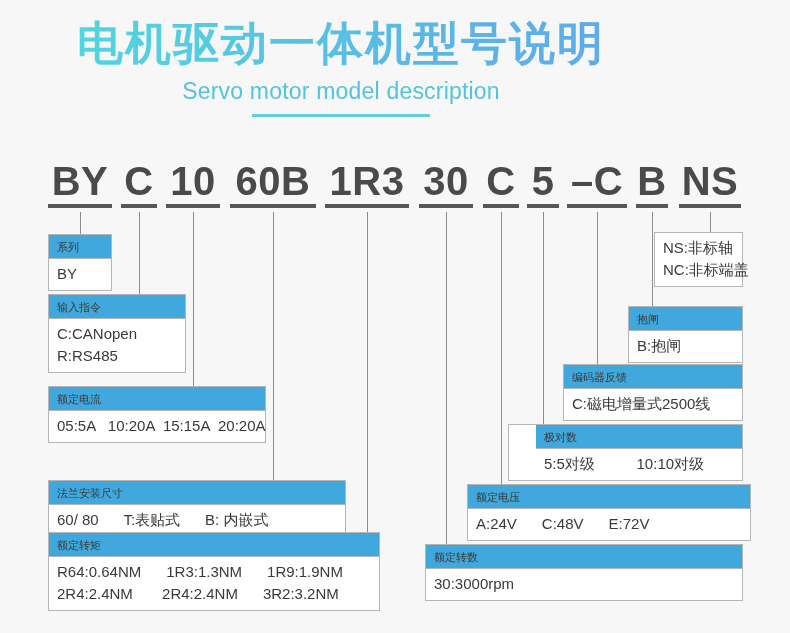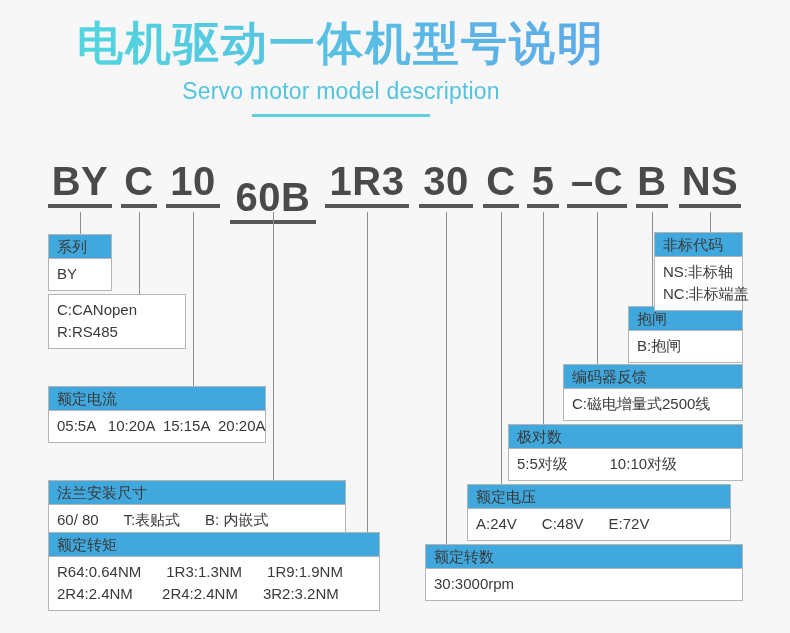--- a/index.html
+++ b/index.html
@@ -93,21 +93,21 @@
   
   .box {
     position: absolute;
     background: #ffffff;
     border: 1px solid #b5b5b5;
     box-sizing: border-box;
   }
   .box .hdr {
     background: #40A8DC;
     color: #3a3a3a;
-    font-size: 15px;
+    font-size: 11px;
     line-height: 24px;
     height: 24px;
     padding: 0 8px;
     box-sizing: border-box;
     white-space: nowrap;
     overflow: hidden;
     border-bottom: 1px solid #b5b5b5;
   }
   .box .body {
     padding: 4px 8px 5px 8px;
@@ -137,21 +137,21 @@
       <span class="bar"></span>
     </div>
     <div class="code-seg" style="left:121px; width:36px;">
       <span>C</span>
       <span class="bar"></span>
     </div>
     <div class="code-seg" style="left:166px; width:54px;">
       <span>10</span>
       <span class="bar"></span>
     </div>
-    <div class="code-seg" style="left:230px; width:86px;margin-top:16px;">
+    <div class="code-seg" style="left:230px; width:86px;">
       <span>60B</span>
       <span class="bar"></span>
     </div>
     <div class="code-seg" style="left:325px; width:84px;">
       <span>1R3</span>
       <span class="bar"></span>
     </div>
     <div class="code-seg" style="left:419px; width:54px;">
       <span>30</span>
       <span class="bar"></span>
@@ -191,20 +191,21 @@
   <div class="vline" style="left:710px; top:212px; height:22px;"></div>
 
   <div class="box" style="left:48px; top:234px; width:64px;">
     <div class="hdr">系列</div>
     <div class="body">
       <div class="line">BY</div>
     </div>
   </div>
 
   <div class="box" style="left:48px; top:294px; width:138px;">
+    <div class="hdr">输入指令</div>
     <div class="body">
       <div class="line">C:CANopen</div>
       <div class="line">R:RS485</div>
     </div>
   </div>
 
   <div class="box" style="left:48px; top:386px; width:218px;">
     <div class="hdr">额定电流</div>
     <div class="body">
       <div class="line">05:5A   10:20A  15:15A  20:20A</div>
@@ -226,28 +227,28 @@
     </div>
   </div>
 
   <div class="box" style="left:425px; top:544px; width:318px;">
     <div class="hdr">额定转数</div>
     <div class="body">
       <div class="line">30:3000rpm</div>
     </div>
   </div>
 
-  <div class="box" style="left:467px; top:484px; width:264px;">
+  <div class="box" style="left:467px; top:484px; width:284px;">
     <div class="hdr">额定电压</div>
     <div class="body">
       <div class="line">A:24V      C:48V      E:72V</div>
     </div>
   </div>
 
-  <div class="box" style="left:508px; top:424px; width:235px;">
+  <div class="box" style="left:508px; top:424px; width:235px;padding-left:27px;">
     <div class="hdr">极对数</div>
     <div class="body">
       <div class="line">5:5对级          10:10对级</div>
     </div>
   </div>
 
   <div class="box" style="left:563px; top:364px; width:180px;">
     <div class="hdr">编码器反馈</div>
     <div class="body">
       <div class="line">C:磁电增量式2500线</div>
@@ -255,20 +256,19 @@
   </div>
 
   <div class="box" style="left:628px; top:306px; width:115px;">
     <div class="hdr">抱闸</div>
     <div class="body">
       <div class="line">B:抱闸</div>
     </div>
   </div>
 
   <div class="box" style="left:654px; top:232px; width:89px;">
-    <div class="hdr">非标代码</div>
     <div class="body">
       <div class="line">NS:非标轴</div>
       <div class="line">NC:非标端盖</div>
     </div>
   </div>
 
 </div>
 
 </body></html>

